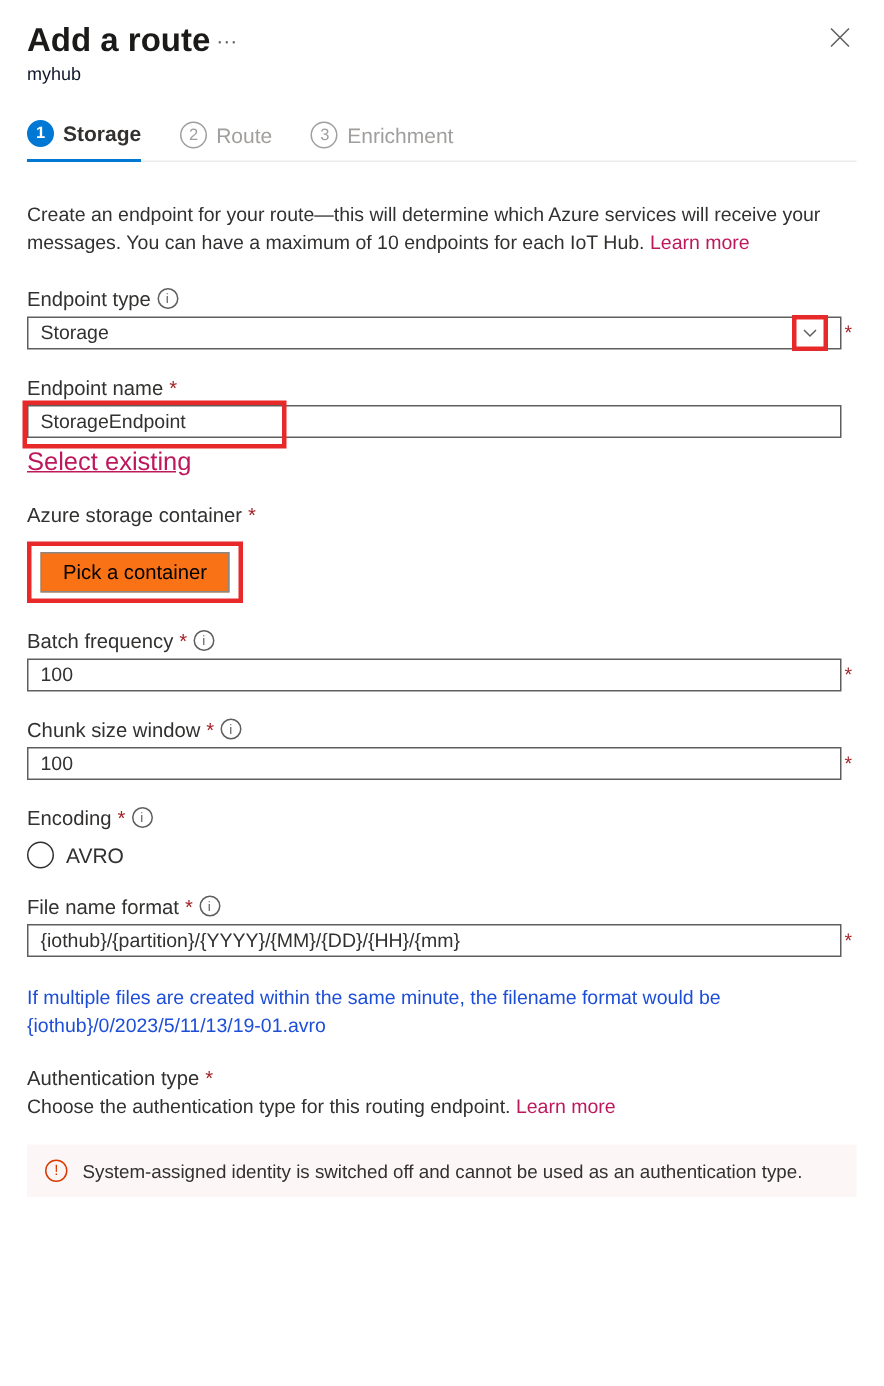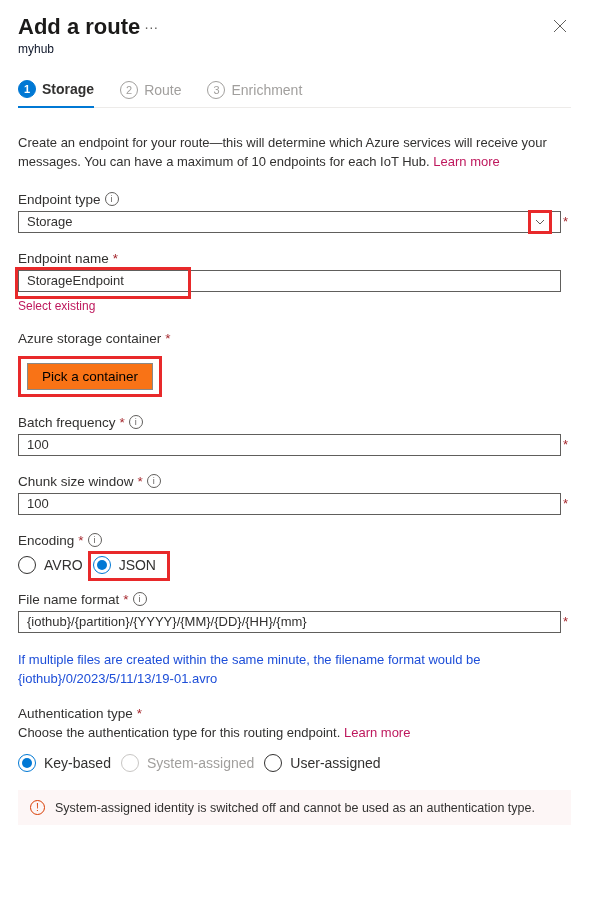--- a/index.html
+++ b/index.html
@@ -36,21 +36,21 @@
   .radio-inner { width: 10px; height: 10px; border-radius: 50%; background: #0078d4; display: none; }
   .radio-item.selected .radio-inner { display: block; }
   .radio-item.disabled { color: #a19f9d; cursor: default; }
   .radio-item.disabled .radio-outer { border-color: #c8c6c4; }
   .note { font-size: 13px; color: #1d4ed8; line-height: 1.45; margin-bottom: 18px; }
   .hl-red-box { border: 3px solid #e8292a; padding: 4px 6px; display: inline-block; }
   .hl-red-chev { border: 3px solid #e8292a; padding: 0; }
   .auth-desc { font-size: 13px; margin-bottom: 14px; }
   .warn-box { background: #fdf6f6; border: 0; padding: 10px 12px; display: flex; align-items: center; gap: 10px; font-size: 12.5px; color: #323130; margin-top: 18px; }
   .warn-ic { width: 15px; height: 15px; border: 1px solid #d83b01; border-radius: 50%; color: #d83b01; display: inline-flex; align-items: center; justify-content: center; font-size: 10px; flex-shrink: 0;}
-  .select-existing { font-size: 12px; }
+  .select-existing { font-size: 17px; text-decoration: underline; }
 </style>
 </head>
 <body>
 
 <div class="panel">
   <div class="header-row">
     <div class="title-block">
       <span class="panel-title">Add a route</span>
       <span class="ellipsis-ic">···</span>
     </div>
@@ -151,29 +151,20 @@
       <div class="field-label">
         <span>Encoding</span>
         <span class="req">*</span>
         <span class="info-ic">i</span>
       </div>
       <div class="radio-group">
         <div class="radio-item">
           <span class="radio-outer"></span>
           <span>AVRO</span>
         </div>
-        <div style="position:relative; display:inline-block;">
-          <div class="radio-item selected">
-            <span class="radio-outer">
-                <span class="radio-inner"></span>
-              </span>
-            <span>JSON</span>
-          </div>
-          <div style="position:absolute; left:-5px; top:-5px; width:82px; height:30px; border:3px solid #e8292a; pointer-events:none;"></div>
-        </div>
       </div>
     </div>
 
     <div class="field">
       <div class="field-label">
         <span>File name format</span>
         <span class="req">*</span>
         <span class="info-ic">i</span>
       </div>
       <div class="input-row">
@@ -185,36 +176,20 @@
     <div class="note">If multiple files are created within the same minute, the filename format would be {iothub}/0/2023/5/11/13/19-01.avro</div>
 
     <div class="field">
       <div class="field-label">
         <span>Authentication type</span>
         <span class="req">*</span>
       </div>
       <div class="auth-desc">
         <span>Choose the authentication type for this routing endpoint. </span><a class="link">Learn more</a>
       </div>
-      <div class="radio-group">
-        <div class="radio-item selected">
-          <span class="radio-outer">
-              <span class="radio-inner"></span>
-            </span>
-          <span>Key-based</span>
-        </div>
-        <div class="radio-item disabled">
-          <span class="radio-outer"></span>
-          <span>System-assigned</span>
-        </div>
-        <div class="radio-item">
-          <span class="radio-outer"></span>
-          <span>User-assigned</span>
-        </div>
-      </div>
     </div>
 
     <div class="warn-box">
       <span class="warn-ic">!</span>
       <span>System-assigned identity is switched off and cannot be used as an authentication type.</span>
     </div>
   </div>
 </div>
 
 </body></html>

